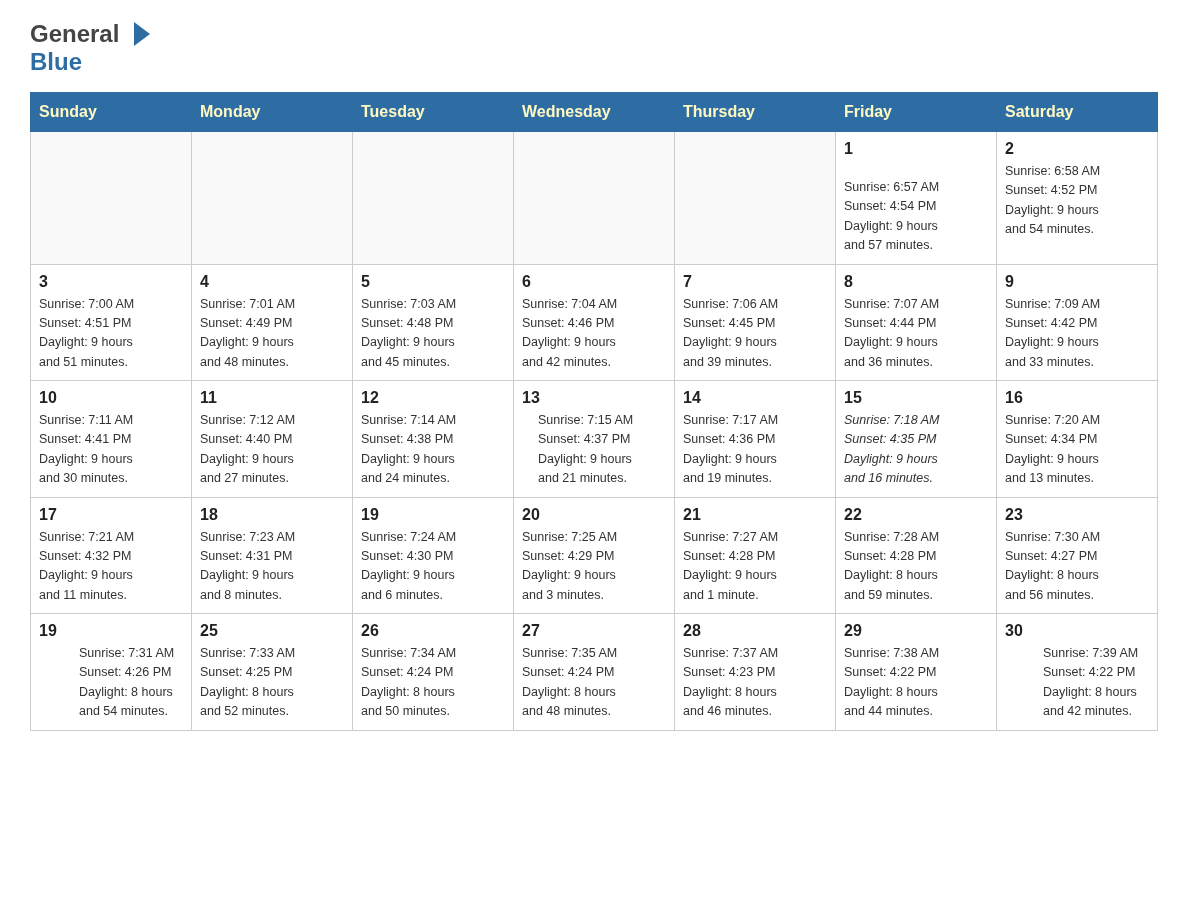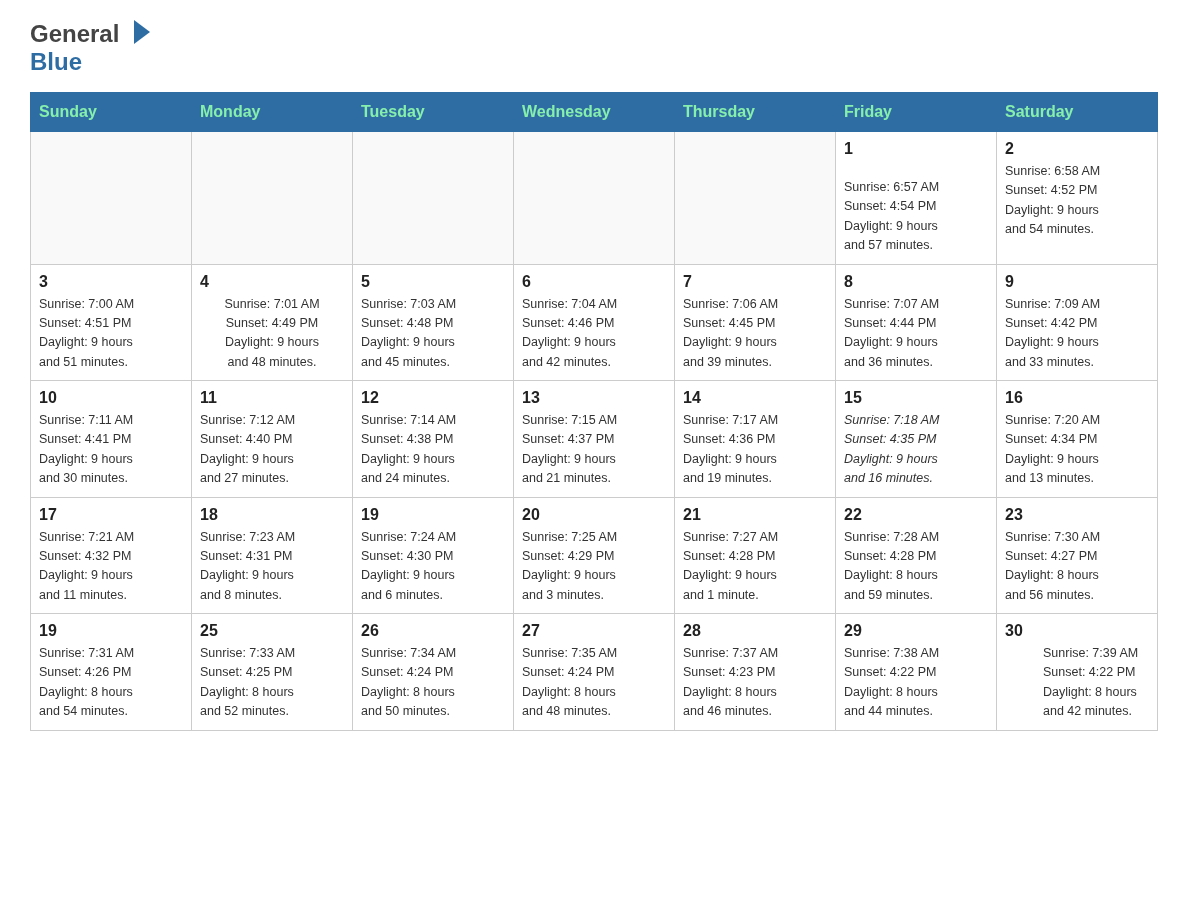--- a/index.html
+++ b/index.html
@@ -35,21 +35,21 @@
       color: #555;
       margin-top: 4px;
     }
     .calendar-table {
       width: 100%;
       border-collapse: collapse;
       table-layout: fixed;
     }
     .calendar-table thead tr th {
       background-color: #2e6da4;
-      color: #86efac;
+      color: #fef9c3;
       font-size: 16px;
       font-weight: bold;
       padding: 10px 8px;
       text-align: left;
       border: 1px solid #2e6da4;
     }
     .calendar-table tbody tr td {
       vertical-align: top;
       padding: 8px 8px;
       border: 1px solid #ccc;
@@ -70,20 +70,21 @@
     .day-info {
       font-size: 12.5px;
       color: #333;
       line-height: 1.55;
     }
     .row-divider td {
       border-top: 2px solid #2e6da4;
     }
     .logo-name-line {
       display: flex;
+      align-items: center;
       gap: 12px;
     }
     .logo-general {
       font-size: 24px;
       font-weight: bold;
       color: #444;
       font-family: Arial, sans-serif;
     }
     .logo-arrow {
       display: inline-block;
@@ -158,21 +159,21 @@
       <tr class="row-divider">
         <td>
           <span class="day-number">3</span>
           <div class="day-info" style="white-space: pre-line;">Sunrise: 7:00 AM
 Sunset: 4:51 PM
 Daylight: 9 hours
 and 51 minutes.</div>
         </td>
         <td>
           <span class="day-number">4</span>
-          <div class="day-info" style="white-space: pre-line; text-align: center;">Sunrise: 7:01 AM
+          <div class="day-info" style="white-space: pre-line;">Sunrise: 7:01 AM
 Sunset: 4:49 PM
 Daylight: 9 hours
 and 48 minutes.</div>
         </td>
         <td>
           <span class="day-number">5</span>
           <div class="day-info" style="white-space: pre-line;">Sunrise: 7:03 AM
 Sunset: 4:48 PM
 Daylight: 9 hours
 and 45 minutes.</div>
@@ -223,21 +224,21 @@
         </td>
         <td>
           <span class="day-number">12</span>
           <div class="day-info" style="white-space: pre-line;">Sunrise: 7:14 AM
 Sunset: 4:38 PM
 Daylight: 9 hours
 and 24 minutes.</div>
         </td>
         <td>
           <span class="day-number">13</span>
-          <div class="day-info" style="white-space: pre-line;">Sunrise: 7:15 AM
+          <div class="day-info" style="white-space: pre-line; margin-left: 16px;">Sunrise: 7:15 AM
 Sunset: 4:37 PM
 Daylight: 9 hours
 and 21 minutes.</div>
         </td>
         <td>
           <span class="day-number">14</span>
           <div class="day-info" style="white-space: pre-line;">Sunrise: 7:17 AM
 Sunset: 4:36 PM
 Daylight: 9 hours
 and 19 minutes.</div>
@@ -304,21 +305,21 @@
           <span class="day-number">23</span>
           <div class="day-info" style="white-space: pre-line;">Sunrise: 7:30 AM
 Sunset: 4:27 PM
 Daylight: 8 hours
 and 56 minutes.</div>
         </td>
       </tr>
       <tr class="row-divider">
         <td>
           <span class="day-number">19</span>
-          <div class="day-info" style="white-space: pre-line;">Sunrise: 7:31 AM
+          <div class="day-info" style="white-space: pre-line; margin-left: 40px;">Sunrise: 7:31 AM
 Sunset: 4:26 PM
 Daylight: 8 hours
 and 54 minutes.</div>
         </td>
         <td>
           <span class="day-number">25</span>
           <div class="day-info" style="white-space: pre-line;">Sunrise: 7:33 AM
 Sunset: 4:25 PM
 Daylight: 8 hours
 and 52 minutes.</div>

